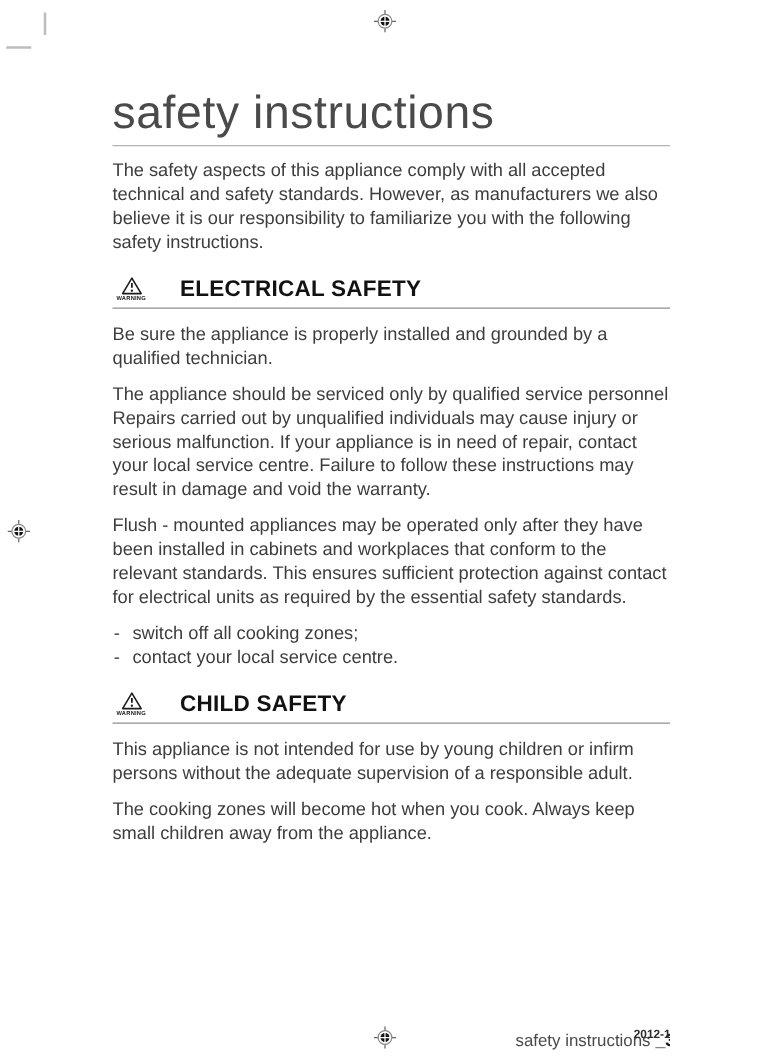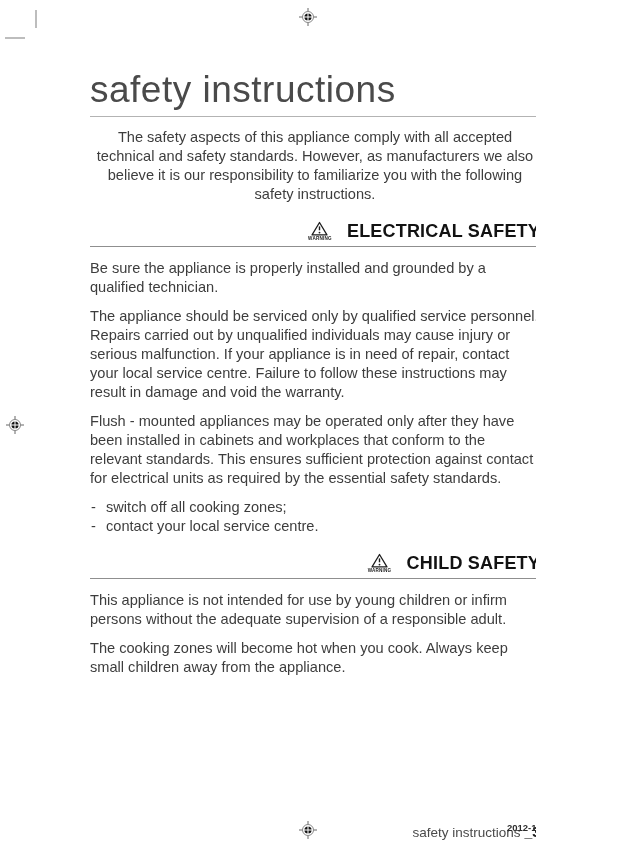--- a/index.html
+++ b/index.html
@@ -14,29 +14,29 @@
 
   
   .content { position:absolute; left:90px; top:70px; width:450px; z-index:1; }
 
   .doc-title {
     margin:0; font-size:37px; font-weight:200; color:#4a4a4a;
     letter-spacing:0.5px; line-height:1.1;
   }
   .title-rule { border-bottom:1.5px solid #b3b3b3; margin-top:5px; }
 
-  .intro { margin:11px 0 0;text-align:center; }
+  .intro { margin:11px 0 0; }
 
   p.body-text, .intro {
     font-size:14.6px; line-height:1.3; color:#3d3d3d; margin-bottom:10px;
   }
   p.body-text { margin-top:0; }
 
   .heading-row {
-    display:flex; align-items:flex-end; gap:12px; margin-top:17px;justify-content:flex-end;
+    display:flex; align-items:flex-end; gap:24px; margin-top:17px;
   }
   .warn-icon { display:inline-flex; flex-direction:column; align-items:center; width:30px; }
   .warn-icon svg { display:block; }
   .warn-label { font-size:4.6px; font-weight:bold; color:#222; letter-spacing:0.2px; line-height:1; margin-top:1px; }
   .section-heading {
     margin:0; font-size:18px; font-weight:bold; color:#121212;
     letter-spacing:0.2px; line-height:1.05;
   }
   .section-rule { border-bottom:1px solid #8f8f8f; margin:5px 0 12px; }
 

